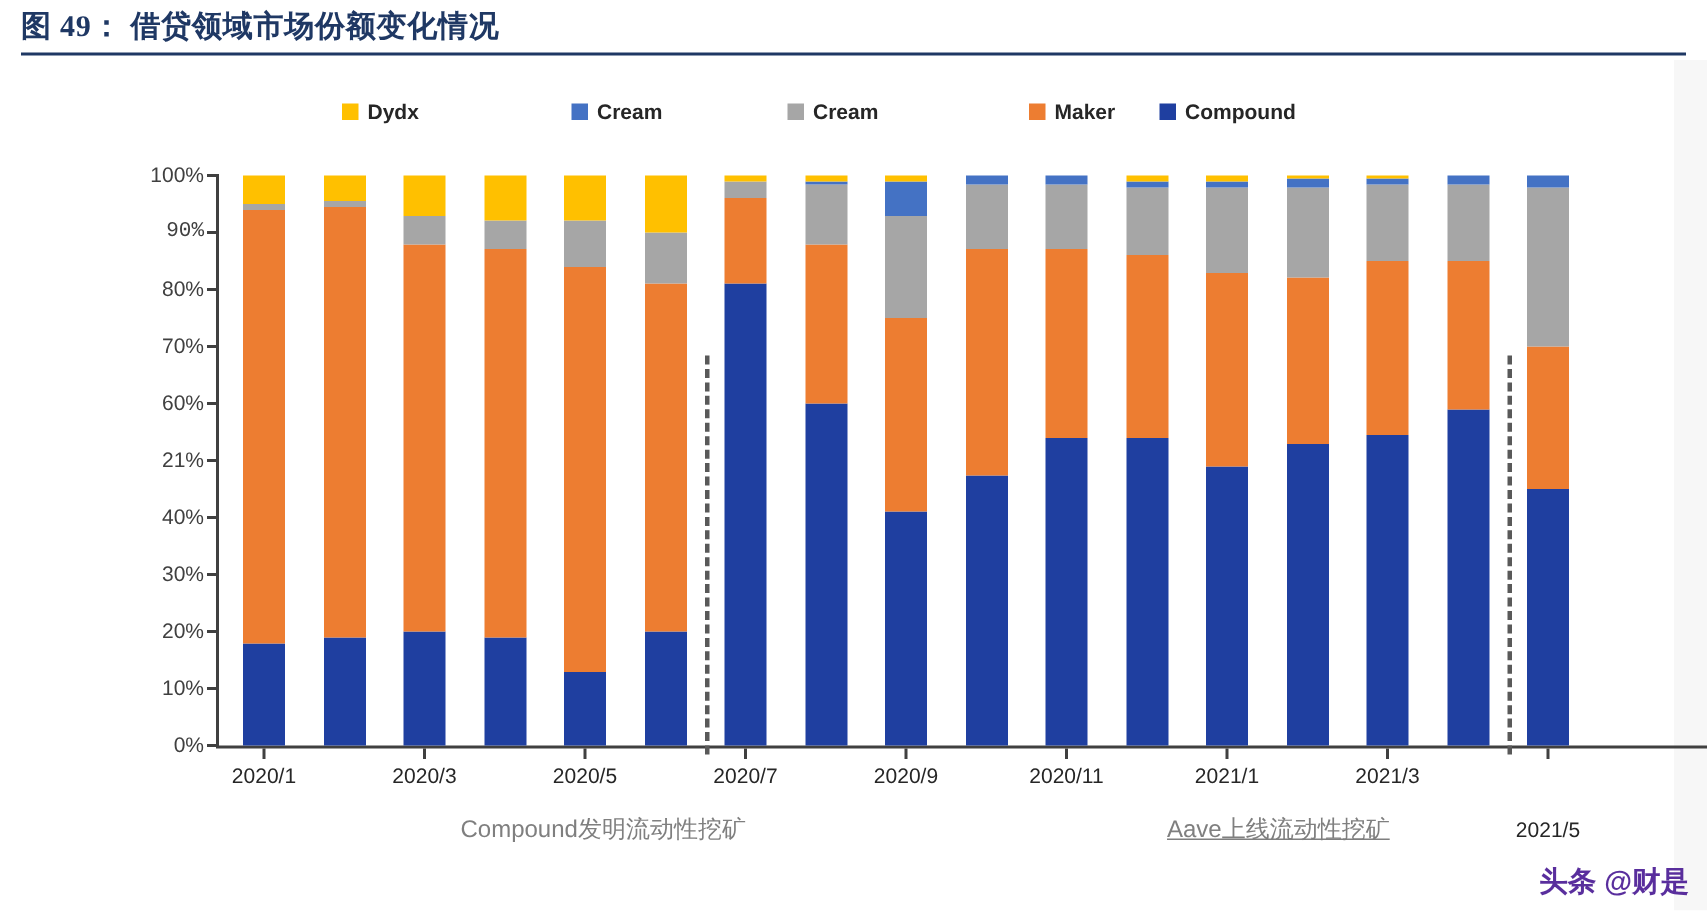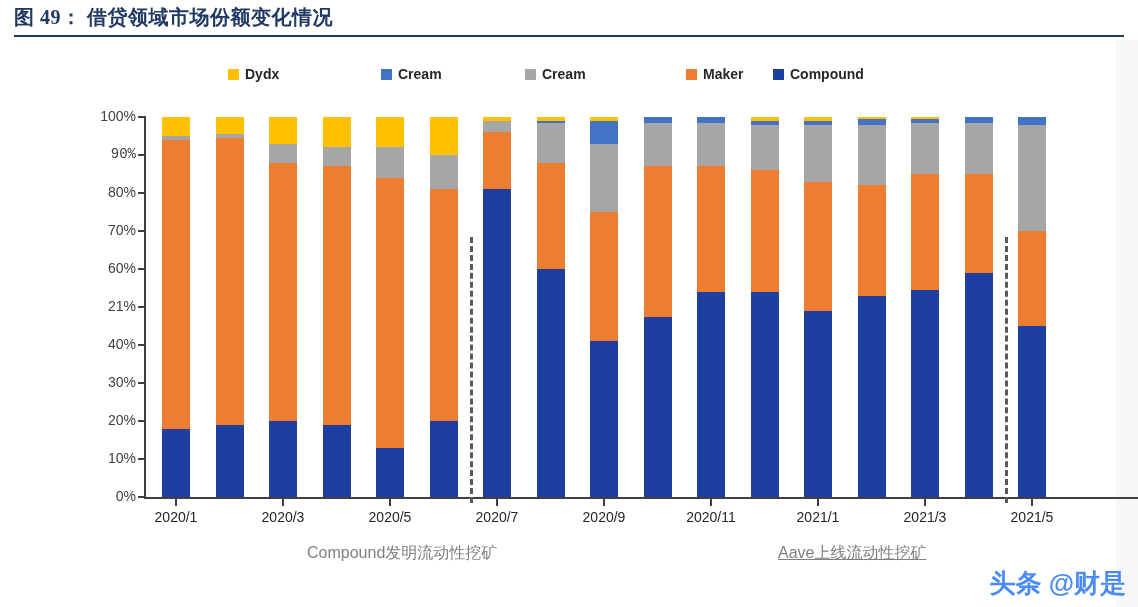--- a/index.html
+++ b/index.html
@@ -92,22 +92,22 @@
   .event-label {
     position:absolute; top:543px;
     font-size:16px; color:#7F7F7F;
     white-space:nowrap;
     font-family:"Liberation Sans", sans-serif;
   }
 
   
   #watermark {
     position:absolute; right:12px; bottom:6px;
-    font-size:26px; font-weight:bold;
-    color:#3b82f6; opacity:0.92;
+    font-size:19px; font-weight:bold;
+    color:#4c1d95; opacity:0.92;
     white-space:nowrap;
     font-family:"Liberation Sans", sans-serif;
   }
   #right-panel {
     position:absolute; right:0; top:40px; width:22px; height:567px;
     background:#f7f7f7;
   }
 </style>
 </head>
 <body>
@@ -289,17 +289,17 @@
 <div class="xtick-label" style="left: 452px; width: 90px;">2020/7</div>
 <div class="xtick-mark" style="left: 603px;"></div>
 <div class="xtick-label" style="left: 559px; width: 90px;">2020/9</div>
 <div class="xtick-mark" style="left: 710px;"></div>
 <div class="xtick-label" style="left: 666px; width: 90px;">2020/11</div>
 <div class="xtick-mark" style="left: 817px;"></div>
 <div class="xtick-label" style="left: 773px; width: 90px;">2021/1</div>
 <div class="xtick-mark" style="left: 924px;"></div>
 <div class="xtick-label" style="left: 880px; width: 90px;">2021/3</div>
 <div class="xtick-mark" style="left: 1031px;"></div>
-<div class="xtick-label" style="left: 987px; width: 90px;">2021/5</div>
+<div class="xtick-label" style="left: 987px; width: 90px; margin-top: 36px;">2021/5</div>
 <div class="event-line" style="left: 470.25px; top: 237px; height: 266px;"></div>
 <div class="event-label" style="left: 307px;">Compound发明流动性挖矿</div>
 <div class="event-line" style="left: 1005.25px; top: 237px; height: 266px;"></div>
 <div class="event-label" style="left: 778px; text-decoration: underline;">Aave上线流动性挖矿</div>
 
 </body></html>

